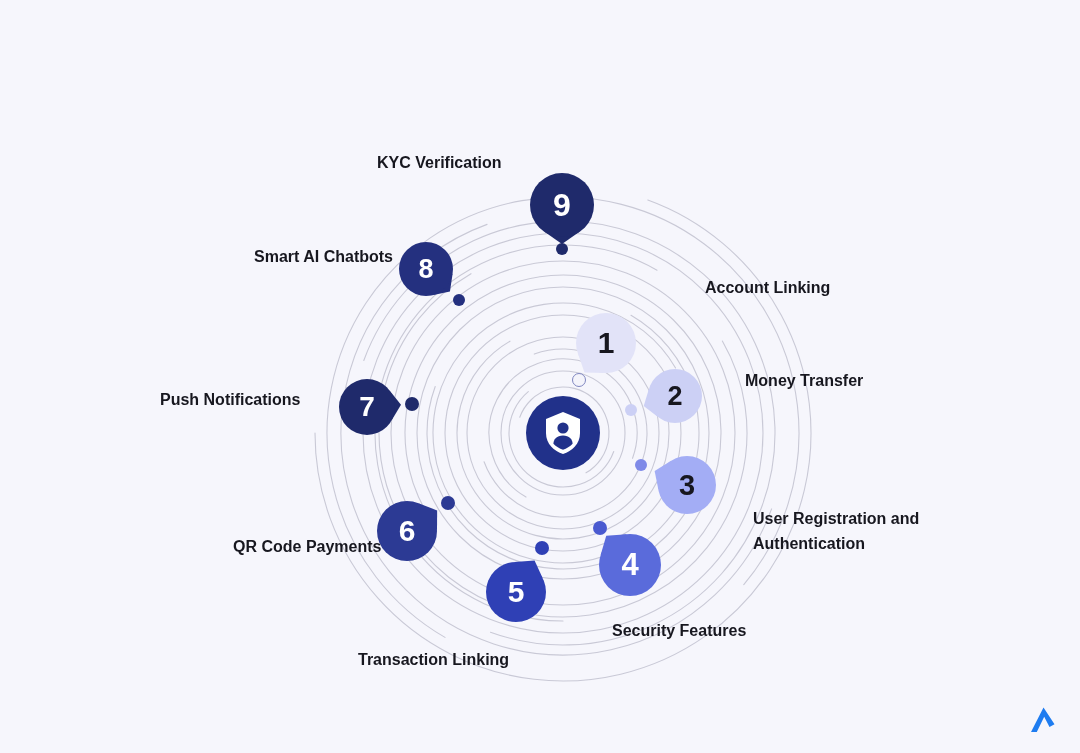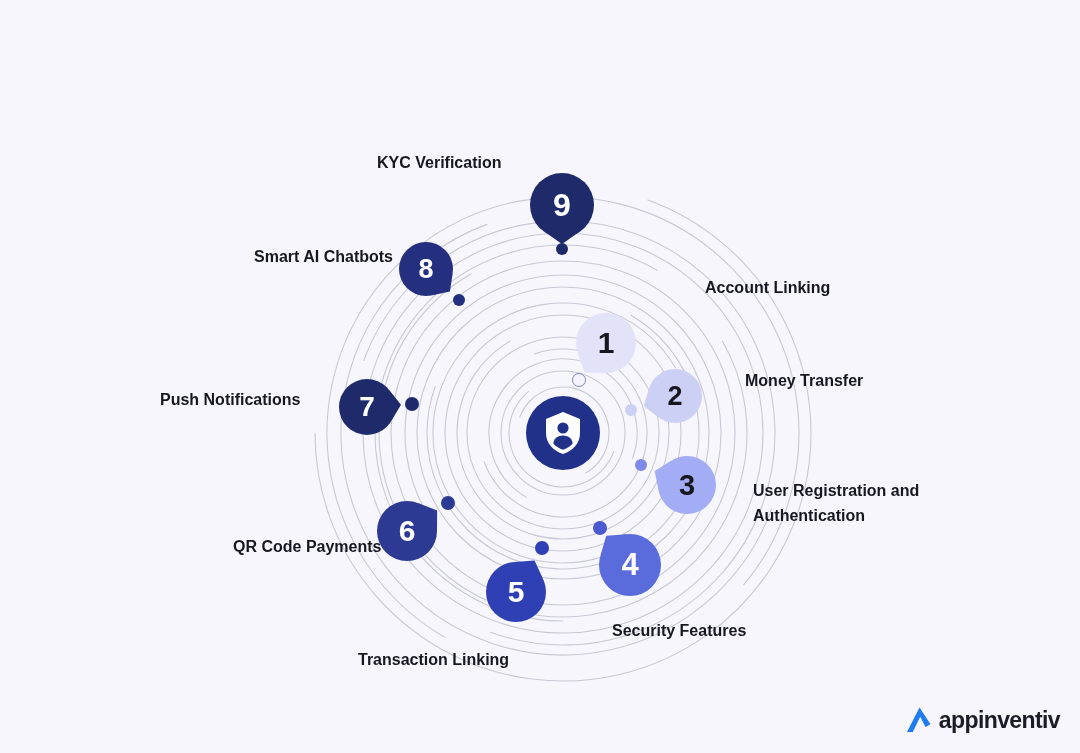--- a/index.html
+++ b/index.html
@@ -49,20 +49,21 @@
     position: absolute;
     font-size: 16px;
     font-weight: bold;
     color: #17171f;
     line-height: 1.55;
     white-space: nowrap;
   }
   .feature-label.wrap {
     white-space: normal;
     width: 210px;
+    margin-top: 28px;
   }
   #center-node {
     position: absolute;
     left: 526px;
     top: 396px;
     width: 74px;
     height: 74px;
     border-radius: 50%;
     background: #21318a;
     display: flex;
@@ -222,16 +223,15 @@
         </svg>
         <div class="bubble-num" style="position: absolute; left: 0px; top: 0px; width: 100%; height: 100%; display: flex; align-items: center; justify-content: center; font-weight: bold; font-size: 32px; color: rgb(255, 255, 255);">9</div>
       </div>
       <div class="feature-label" style="left: 377px; top: 151px;">KYC Verification</div>
     </div>
 
   <div id="brand-logo">
     <svg width="32" height="30" viewBox="0 0 32 30">
       <path d="M15.5 2.5 L3 27 L8.8 27 L16.2 11.8 L21.5 22 L26.5 19.2 Z" fill="#1e7cf0"></path>
     </svg>
-    <span id="brand-name">appinventiv</span>
   </div>
 
 </div>
 
 </body></html>

